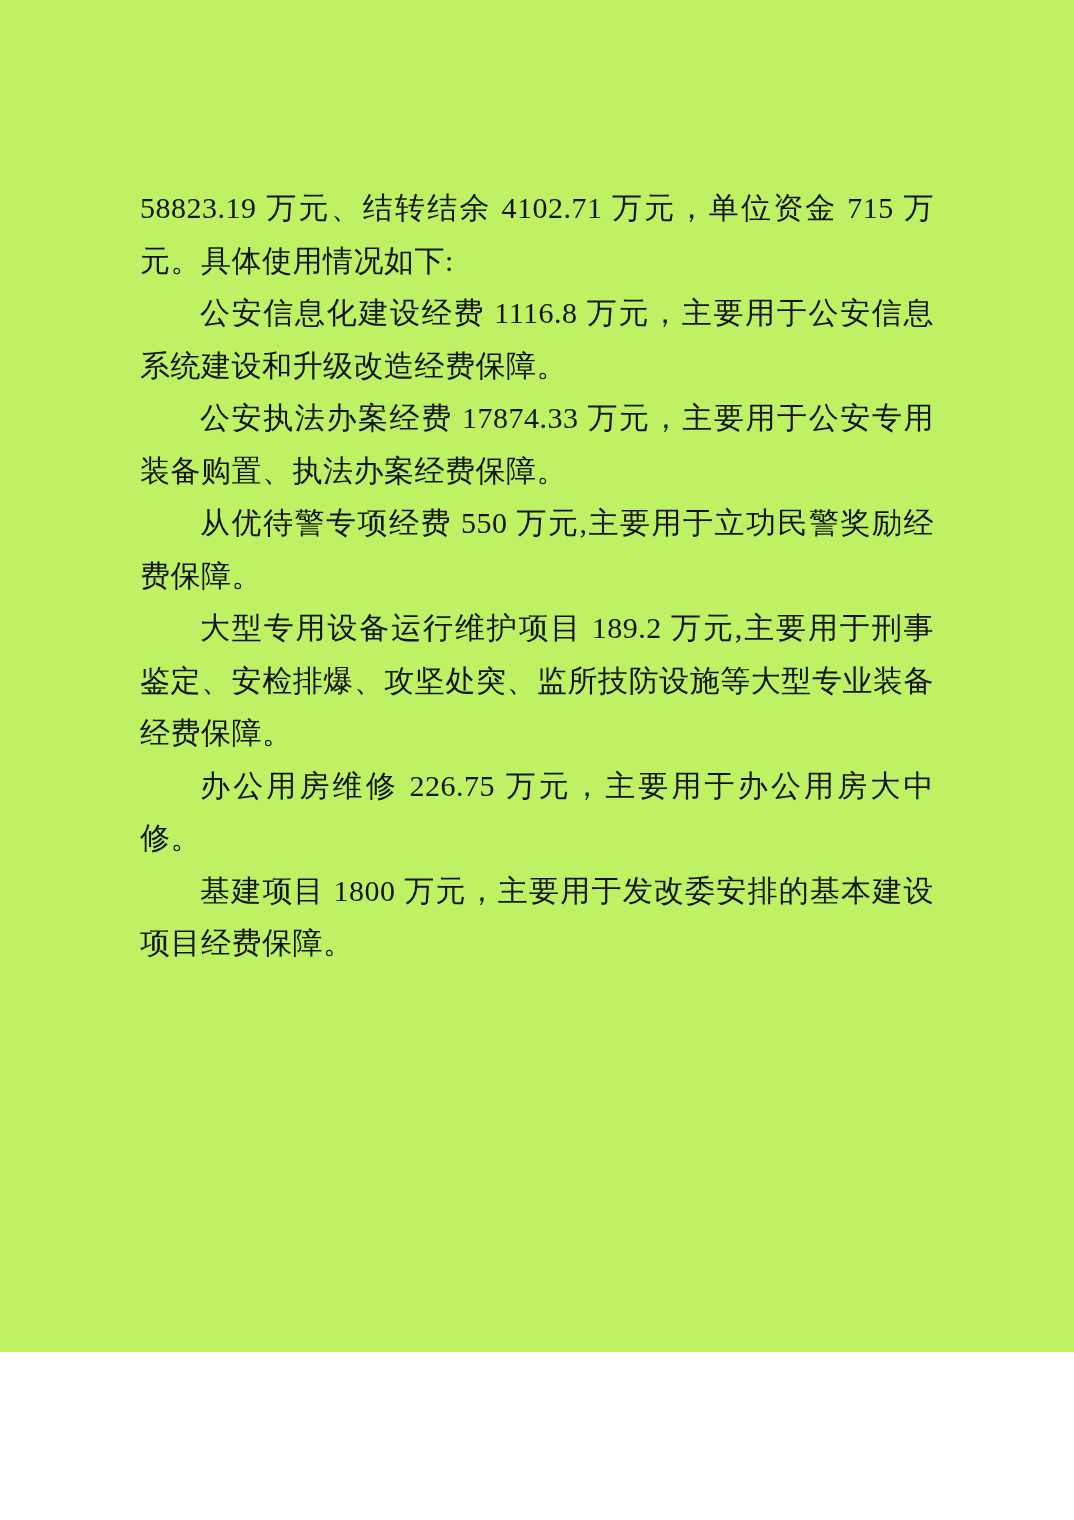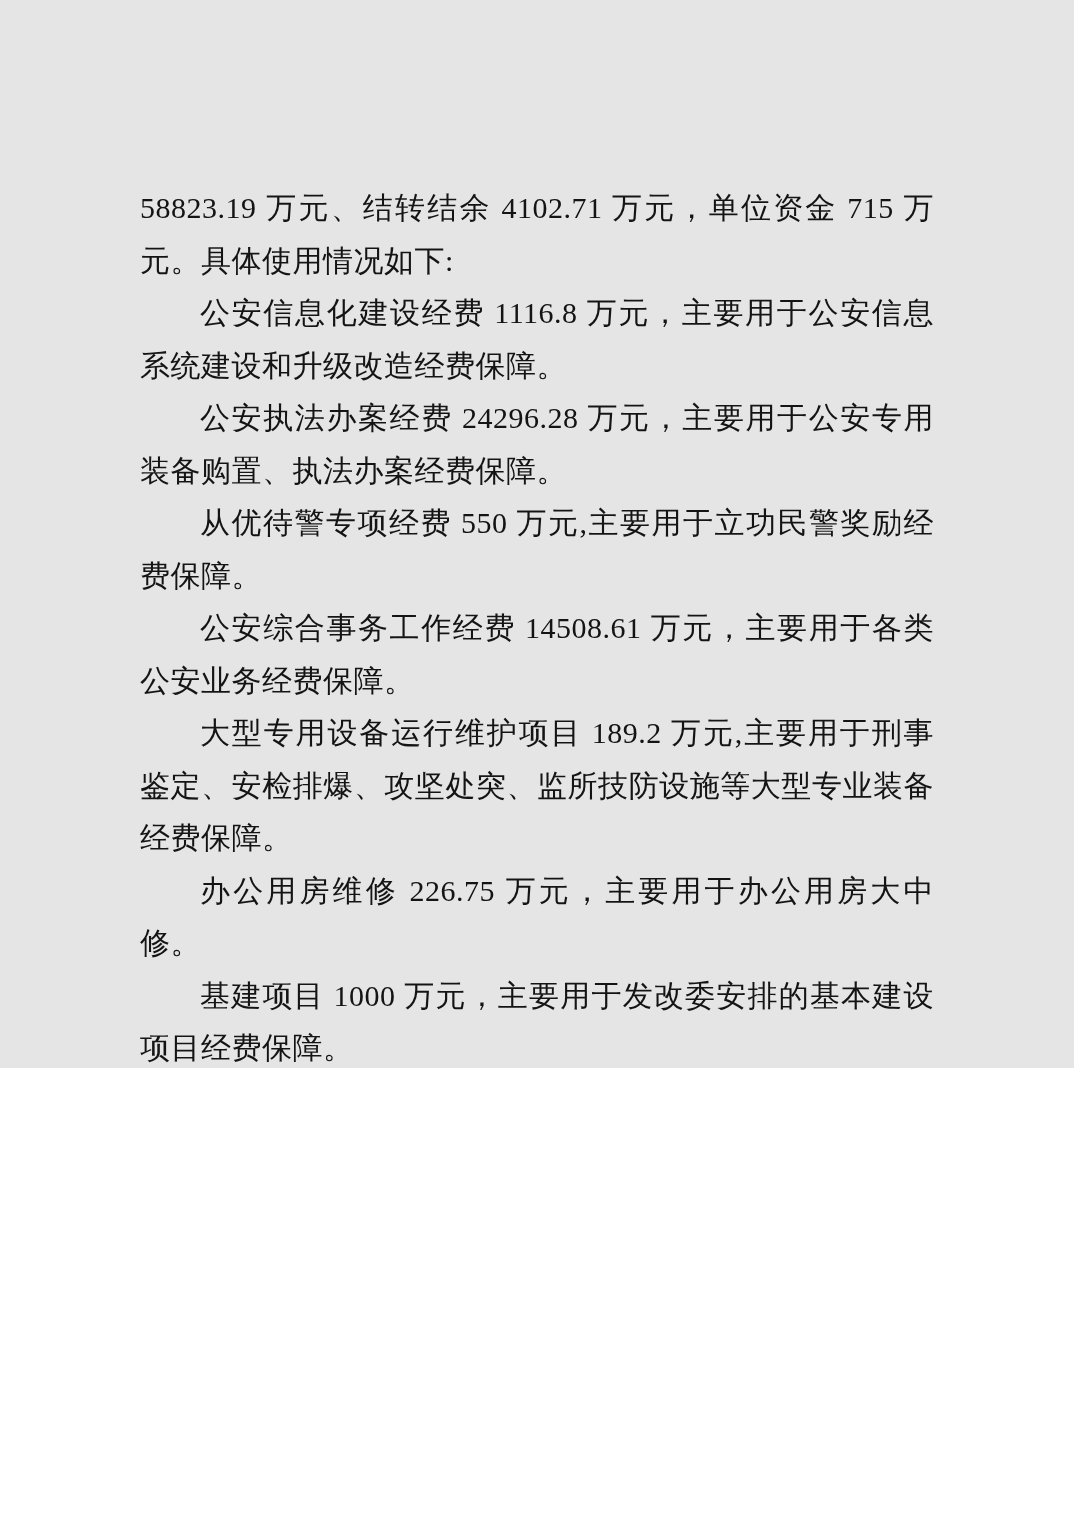--- a/index.html
+++ b/index.html
@@ -3,23 +3,23 @@
 <meta charset="utf-8">
 <style>
   html, body {
     margin: 0;
     padding: 0;
     background: #ffffff;
   }
   .page {
     position: relative;
     width: 1074px;
-    height: 1068px;
+    height: 1352px;
     margin: 0 auto;
-    background: #e5e5e5;
+    background: #bef264;
     overflow: hidden;
     font-family: "Liberation Serif", "DejaVu Serif", serif;
     color: #141414;
   }
   .text-block {
     position: absolute;
     left: 140px;
     top: 182px;
     width: 794px;
   }
@@ -38,20 +38,19 @@
     text-indent: 2em;
   }
 </style>
 </head>
 <body>
 
 <div class="page">
   <div class="text-block">
     <p class="para">58823.19 万元、结转结余 4102.71 万元，单位资金 715 万元。具体使用情况如下:</p>
     <p class="para indent">公安信息化建设经费 1116.8 万元，主要用于公安信息系统建设和升级改造经费保障。</p>
-    <p class="para indent">公安执法办案经费 24296.28 万元，主要用于公安专用装备购置、执法办案经费保障。</p>
+    <p class="para indent">公安执法办案经费 17874.33 万元，主要用于公安专用装备购置、执法办案经费保障。</p>
     <p class="para indent">从优待警专项经费 550 万元,主要用于立功民警奖励经费保障。</p>
-    <p class="para indent">公安综合事务工作经费 14508.61 万元，主要用于各类公安业务经费保障。</p>
     <p class="para indent">大型专用设备运行维护项目 189.2 万元,主要用于刑事鉴定、安检排爆、攻坚处突、监所技防设施等大型专业装备经费保障。</p>
     <p class="para indent">办公用房维修 226.75 万元，主要用于办公用房大中修。</p>
-    <p class="para indent">基建项目 1000 万元，主要用于发改委安排的基本建设项目经费保障。</p>
+    <p class="para indent">基建项目 1800 万元，主要用于发改委安排的基本建设项目经费保障。</p>
   </div>
 </div>
 
 </body></html>

